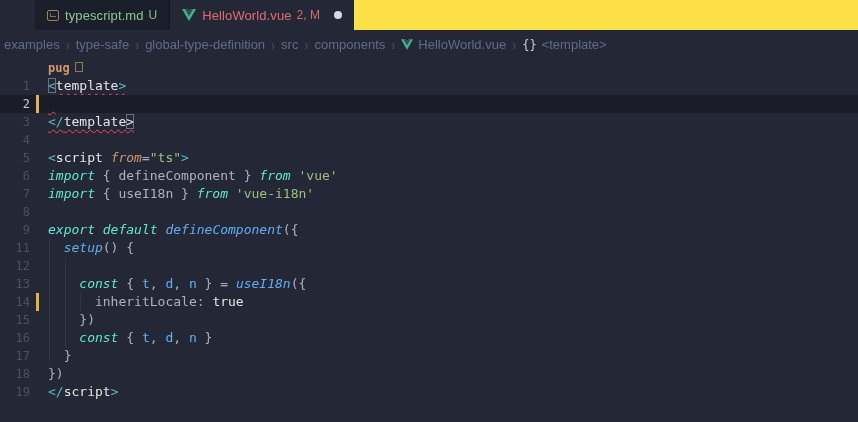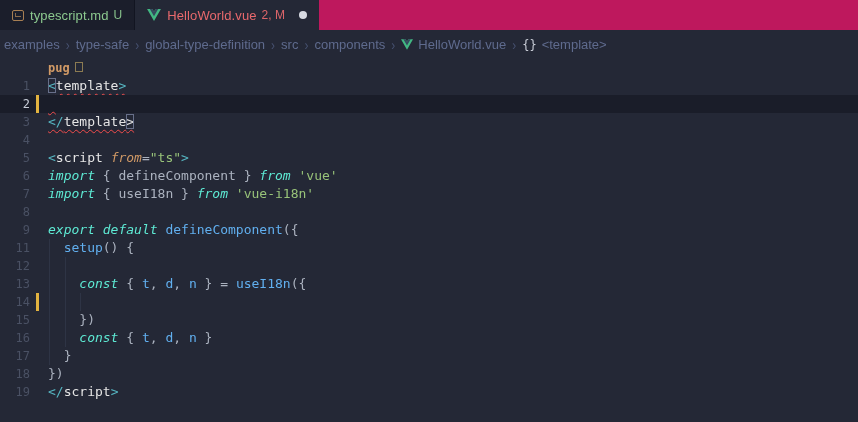--- a/index.html
+++ b/index.html
@@ -4,21 +4,21 @@
 <style>
   html,body{margin:0;padding:0;}
   body{
     width:858px;height:422px;overflow:hidden;
     background:#242836;
     font-family:"Liberation Sans",sans-serif;
     -webkit-font-smoothing:antialiased;
   }
   
   .tabbar{
-    display:flex;height:30px;background:#be185d;align-items:stretch;
+    display:flex;height:30px;background:#fde047;align-items:stretch;margin-left:35px;
   }
   .tab{
     display:flex;align-items:center;padding:0 12px;gap:6px;
     font-size:13px;cursor:pointer;border-right:1px solid #121521;
     white-space:nowrap;
   }
   .tab.inactive{background:#1b1e2b;}
   .tab.active{background:#242836;border-right:none;}
   .tab .title{letter-spacing:.1px;}
   .tab .suffix{font-size:12px;opacity:.95;margin-left:-1px;}
@@ -54,21 +54,21 @@
   .row.active .num{color:#c9ced9;}
   .gitbar{position:absolute;left:36px;top:0;bottom:0;width:3px;background:#e2b340;}
   .code{position:absolute;left:48px;top:0;white-space:pre;color:#abb2bf;}
   .guide{position:absolute;top:0;bottom:0;width:1px;background:#2e3445;}
   
   .tk-default{color:#abb2bf;}
   .tk-red{color:#e5e5e5;}
   .tk-cyan{color:#56b6c2;}
   .tk-green{color:#98c379;}
   .tk-purple{color:#5eead4;font-style:italic;}
-  .tk-blue{color:#61afef;}
+  .tk-blue{color:#61afef;font-style:italic;}
   .tk-var{color:#61afef;}
   .tk-orange{color:#d19a66;font-style:italic;}
   .tk-comment{color:#5f6672;font-style:italic;}
   .sq{
     text-decoration-line:underline;text-decoration-style:wavy;
     text-decoration-color:#f14c4c;text-decoration-thickness:1px;
     text-underline-offset:3px;text-decoration-skip-ink:none;
   }
   .boxed{outline:1px solid #68708a;outline-offset:-1px;}
   
@@ -190,20 +190,21 @@
       <span class="guide" style="left: 49px;"></span>
       <span class="guide" style="left: 64.6px;"></span>
       <span class="code"><span class="tk-default">    </span><span class="tk-purple">const</span><span class="tk-default"> { </span><span class="tk-var">t</span><span class="tk-default">, </span><span class="tk-var">d</span><span class="tk-default">, </span><span class="tk-var">n</span><span class="tk-default"> } = </span><span class="tk-blue">useI18n</span><span class="tk-default">({</span></span>
     </div>
     <div class="row">
       <span class="num">14</span>
       <span class="gitbar"></span>
       <span class="guide" style="left: 49px;"></span>
       <span class="guide" style="left: 64.6px;"></span>
       <span class="guide" style="left: 80.2px;"></span>
+      <span class="code"><span class="tk-default">      inheritLocale: </span><span class="tk-red">true</span></span>
     </div>
     <div class="row">
       <span class="num">15</span>
       <span class="guide" style="left: 49px;"></span>
       <span class="guide" style="left: 64.6px;"></span>
       <span class="code"><span class="tk-default">    })</span></span>
     </div>
     <div class="row">
       <span class="num">16</span>
       <span class="guide" style="left: 49px;"></span>

